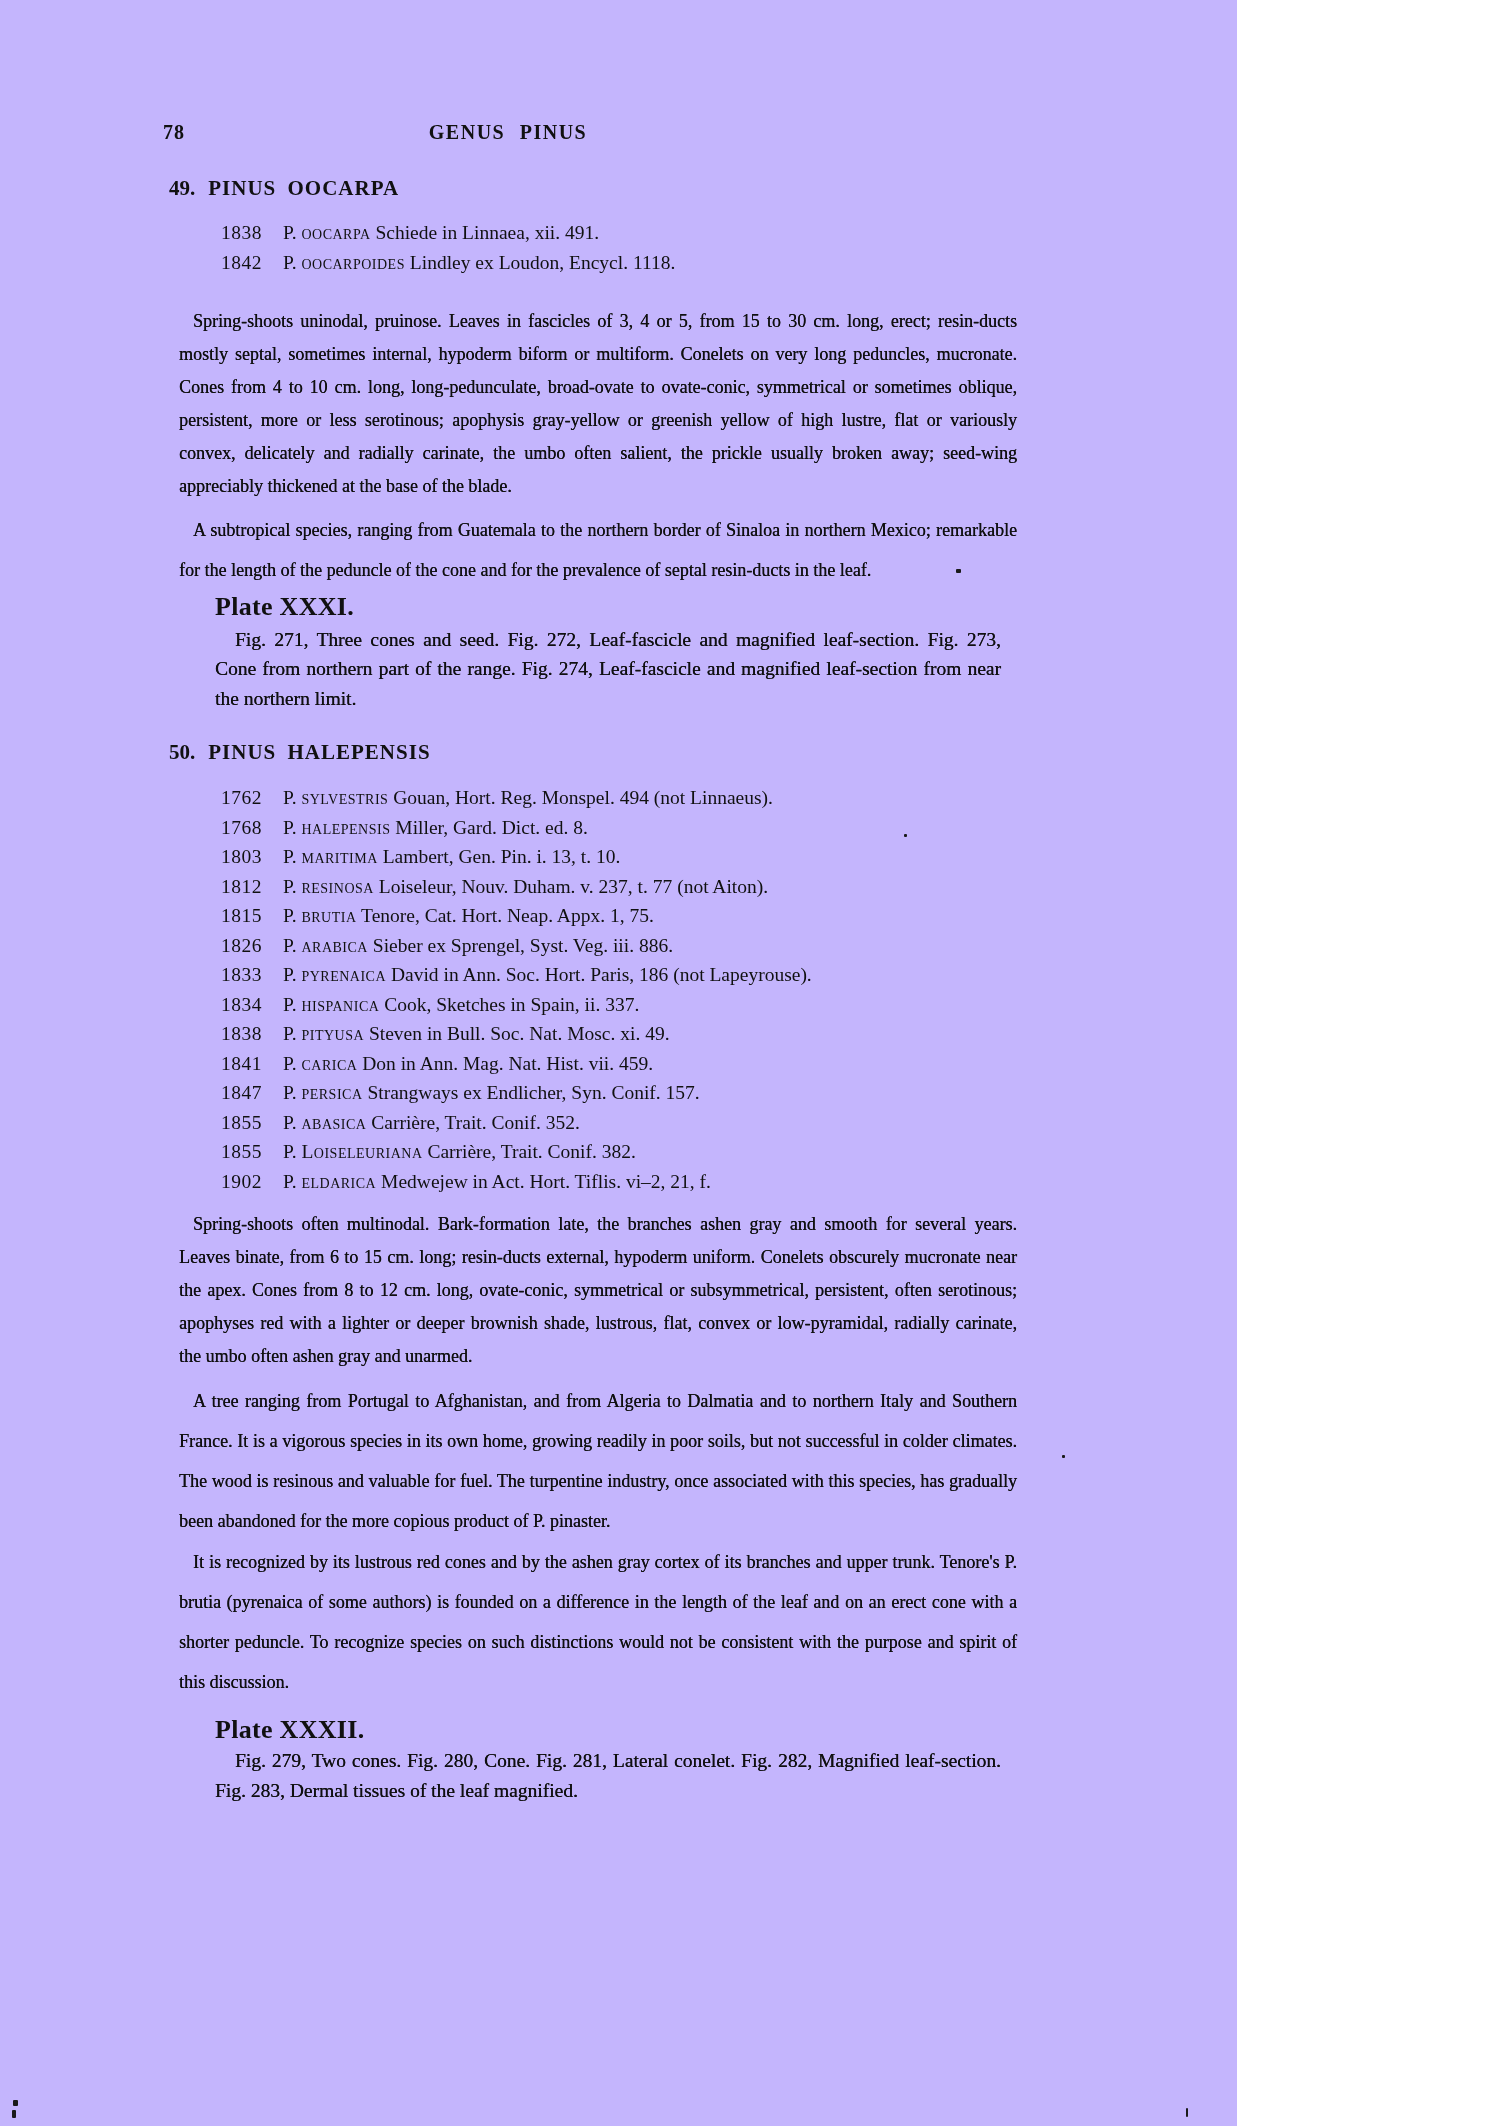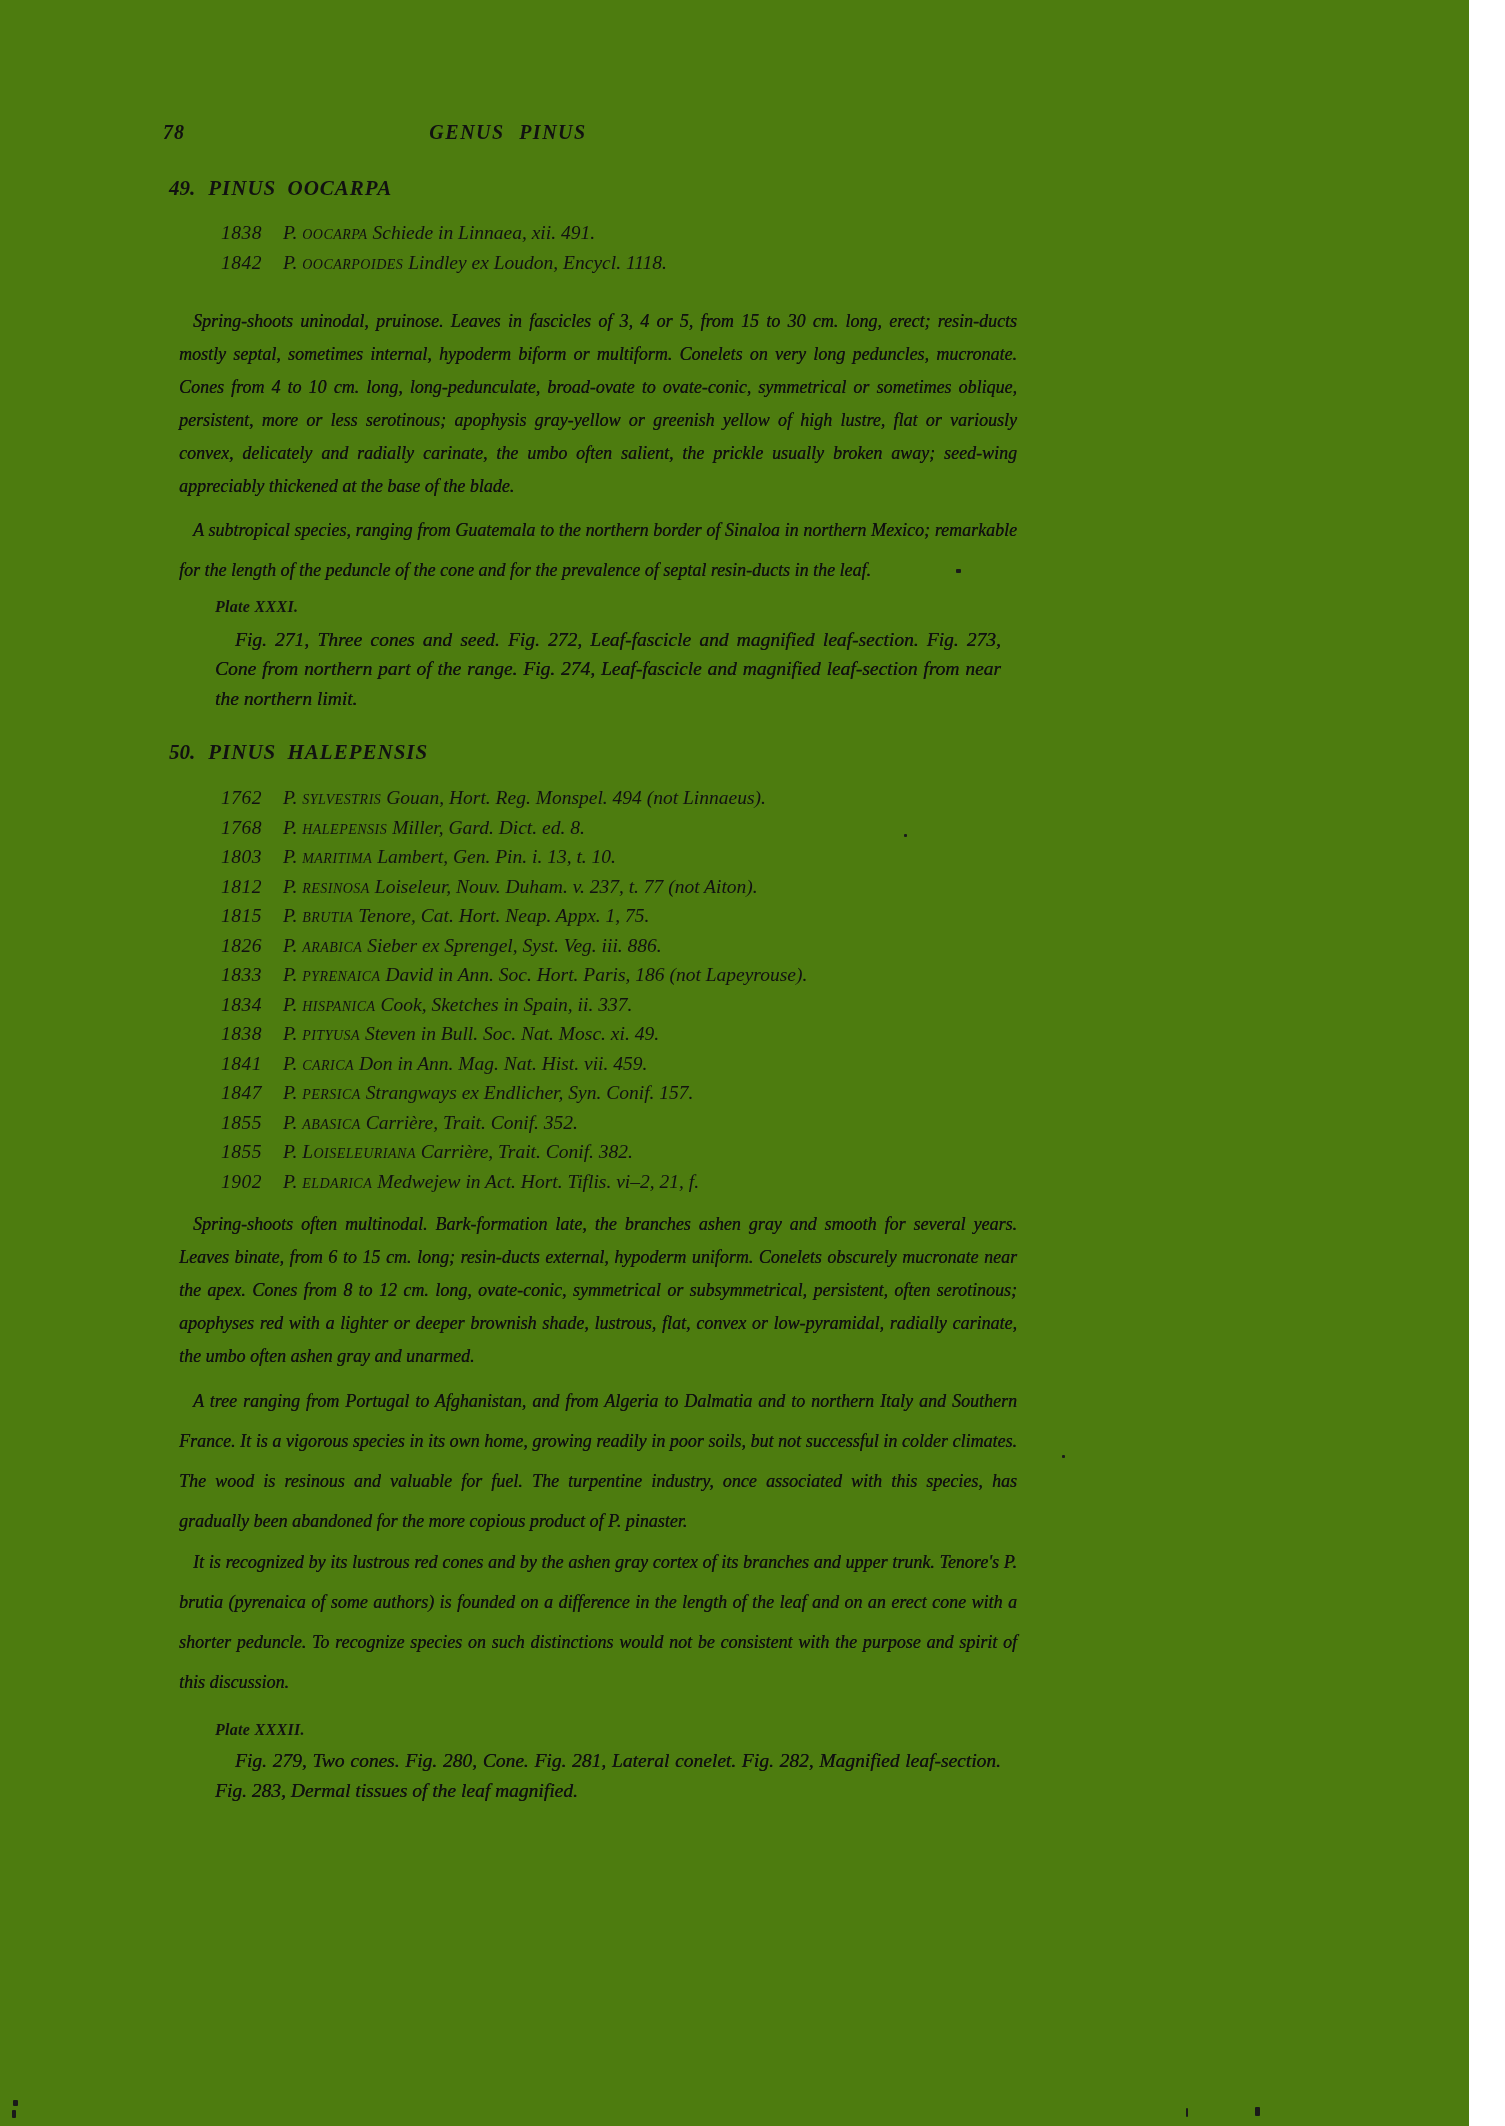--- a/index.html
+++ b/index.html
@@ -1,24 +1,23 @@
 <!DOCTYPE html>
 <html><head>
 <meta charset="utf-8">
 <style>
   html, body { margin: 0; padding: 0; background: #ffffff; }
   .page {
     position: relative;
-    width: 1469px;
+    width: 1237px;
     height: 2126px;
-    background: #4d7c0f;
+    background: #c4b5fd;
     overflow: hidden;
     font-family: "Liberation Serif", "DejaVu Serif", serif;
     color: #111111;
-    font-style: italic;
   }
   .content {
     position: absolute;
     left: 163px;
     top: 0;
     width: 860px;
   }
   
   .runhead {
     position: relative;
@@ -69,21 +68,21 @@
   .lh29 { line-height: 40px; }
   .mt-desc49  { margin-top: 28px; }
   .mt-range49 { margin-top: 7px; }
   .mt-desc50  { margin-top: 12px; }
   .mt-range50 { margin-top: 8px; }
   .mt-note50  { margin-top: 1px; }
   
   .plate-heading {
     font-weight: bold;
     margin-left: 52px;
-    font-size: 16px;
+    font-size: 26px;
     line-height: 24px;
     letter-spacing: 0.3px;
   }
   .mt-p31 { margin-top: 5px; }
   .mt-p32 { margin-top: 16px; }
   .fig-caption {
     margin: 0 0 0 52px;
     width: 786px;
     text-align: justify;
     text-indent: 20px;

